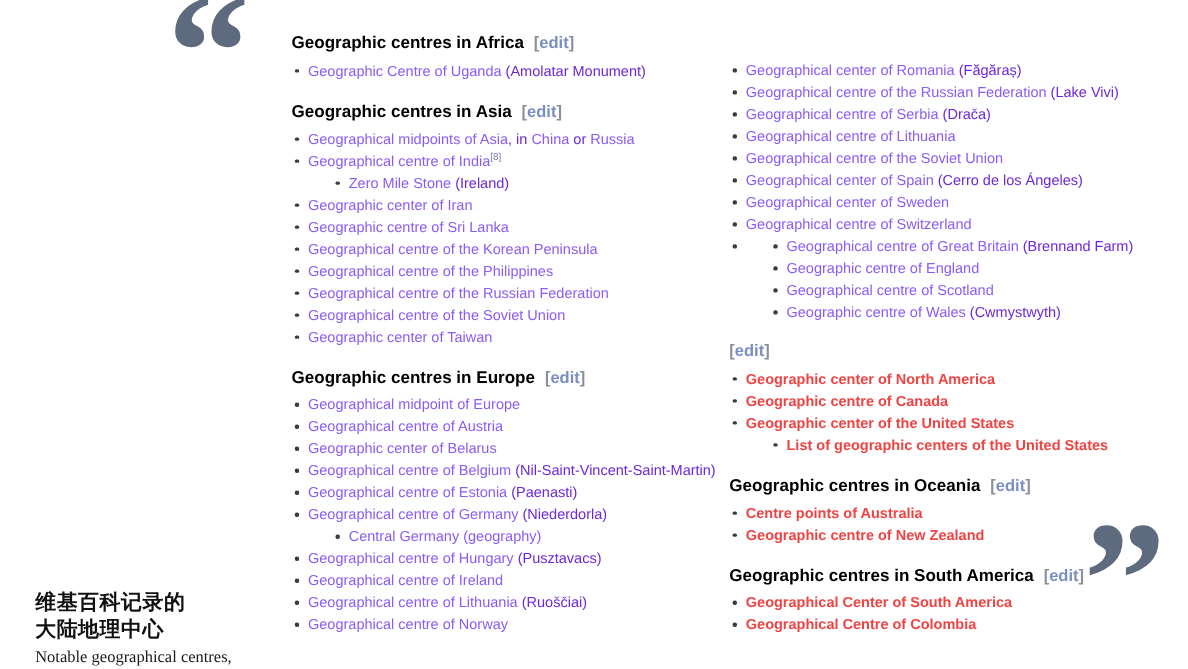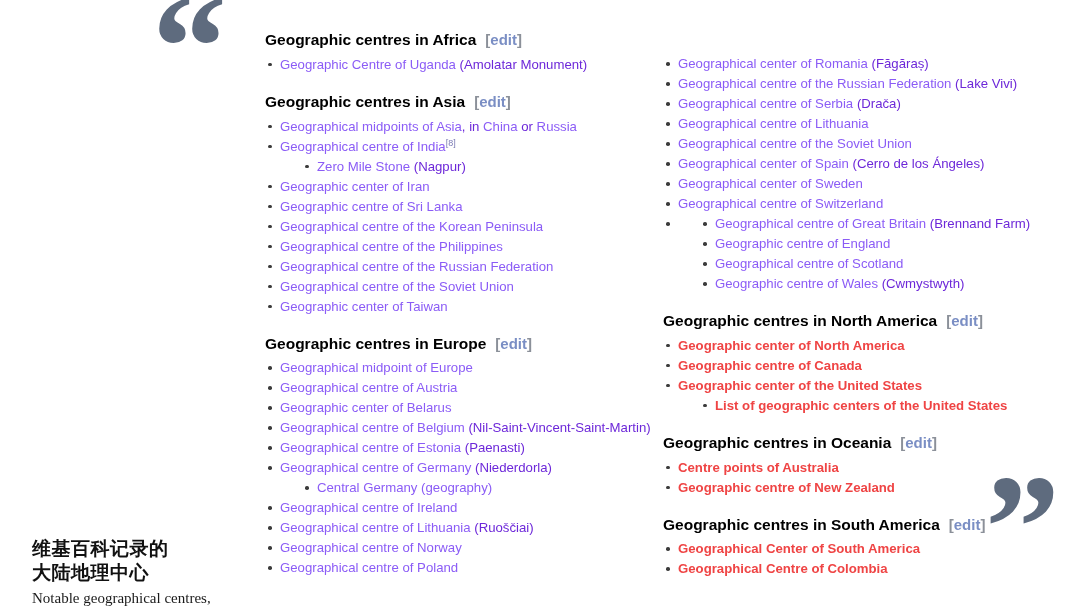--- a/index.html
+++ b/index.html
@@ -194,21 +194,21 @@
       </h2>
       <div class="heading-gap"></div>
       <ul class="link-list">
         <li>
           <a class="wikilink" href="#">Geographical midpoints of Asia</a><span class="plain-text">, in </span><a class="wikilink" href="#">China</a><span class="plain-text"> or </span><a class="wikilink" href="#">Russia</a>
         </li>
         <li>
           <a class="wikilink" href="#">Geographical centre of India</a><sup class="refmark">[8]</sup>
           <ul class="sub-list">
             <li>
-              <a class="wikilink" href="#">Zero Mile Stone</a><span class="plain-text"> (Nagpur)</span>
+              <a class="wikilink" href="#">Zero Mile Stone</a><span class="plain-text"> (Ireland)</span>
             </li>
           </ul>
         </li>
         <li>
           <a class="wikilink" href="#">Geographic center of Iran</a>
         </li>
         <li>
           <a class="wikilink" href="#">Geographic centre of Sri Lanka</a>
         </li>
         <li>
@@ -257,30 +257,30 @@
         </li>
         <li>
           <a class="wikilink" href="#">Geographical centre of Germany</a><span class="plain-text"> (Niederdorla)</span>
           <ul class="sub-list">
             <li>
               <a class="wikilink" href="#">Central Germany (geography)</a>
             </li>
           </ul>
         </li>
         <li>
+          <a class="wikilink" href="#">Geographical centre of Hungary</a><span class="plain-text"> (Pusztavacs)</span>
+        </li>
+        <li>
           <a class="wikilink" href="#">Geographical centre of Ireland</a>
         </li>
         <li>
           <a class="wikilink" href="#">Geographical centre of Lithuania</a><span class="plain-text"> (Ruoščiai)</span>
         </li>
         <li>
           <a class="wikilink" href="#">Geographical centre of Norway</a>
-        </li>
-        <li>
-          <a class="wikilink" href="#">Geographical centre of Poland</a>
         </li>
       </ul>
     </div>
   </div>
 
   <div class="column" id="column-right" style="top:54px;">
 
     <ul class="link-list">
       <li>
         <a class="wikilink" href="#">Geographical center of Romania</a><span class="plain-text"> (Făgăraș)</span>
@@ -321,21 +321,20 @@
             <a class="wikilink" href="#">Geographic centre of Wales</a><span class="plain-text"> (Cwmystwyth)</span>
           </li>
         </ul>
       </li>
     </ul>
 
     <div class="sec-gap"></div>
 
     <div class="section">
       <h2 class="section-heading">
-        <span>Geographic centres in North America</span>
         <span class="edit-link">
           <span>[</span><span class="edit-word">edit</span><span>]</span>
         </span>
       </h2>
       <div class="heading-gap"></div>
       <ul class="link-list">
         <li>
           <a class="wikilink fresh" href="#">Geographic center of North America</a>
         </li>
         <li>

